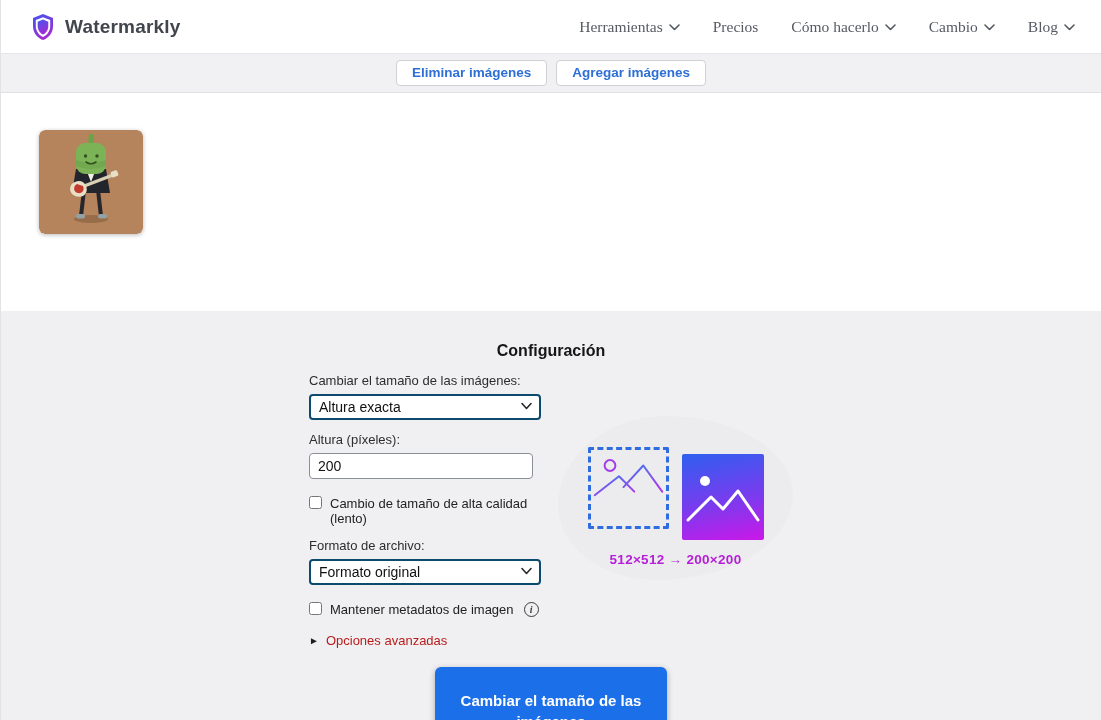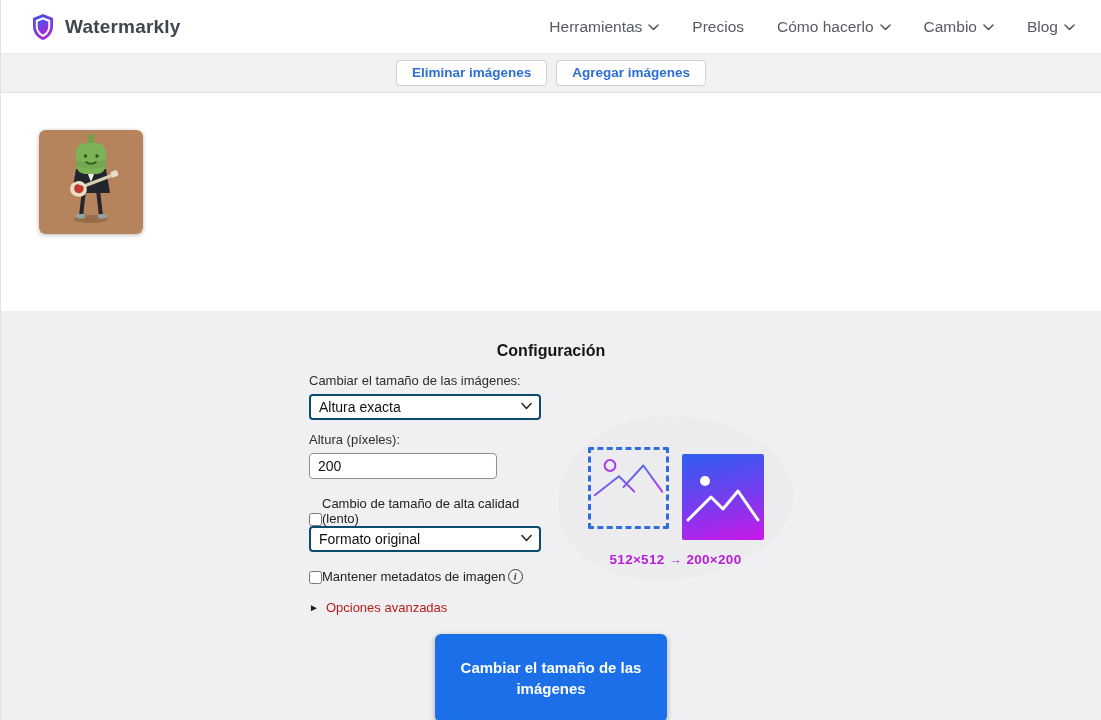--- a/index.html
+++ b/index.html
@@ -14,21 +14,21 @@
   .navbar {
     height:54px; background:#fff; border-bottom:1px solid #e7e7e9;
     display:flex; align-items:center; justify-content:space-between;
     padding:0 26px 0 30px;
   }
   .brand { display:flex; align-items:center; gap:10px;text-align:center; }
   .brand-name { font-size:19px; font-weight:600; color:#41454e; letter-spacing:.2px; }
   .nav { display:flex; align-items:center; gap:33px; }
   .nav-item {
     display:flex; align-items:center; gap:6px;
-    font-size:15.5px; color:#565b63; cursor:pointer; text-decoration:none;
+    font-size:15.5px; color:#565b63; cursor:pointer; text-decoration:none;font-family:Liberation Serif, serif;
   }
   .caret { display:inline-flex; margin-top:2px; }
 
   
   .toolbar {
     height:39px; background:#f1f1f3; border-bottom:1px solid #e0e0e2;
     display:flex; align-items:center; justify-content:center; gap:9px;
   }
   .tool-btn {
     background:#fff; border:1px solid #cfd1d5; border-radius:4px;
@@ -58,26 +58,26 @@
   .select-wrap { position:relative; width:232px; }
   .select-wrap select {
     width:100%; height:26px; appearance:none; -webkit-appearance:none;
     background:#fff; border:2px solid #0c4a6e; border-radius:4px;
     font-family:inherit; font-size:14px; color:#111; padding:0 24px 0 8px;
     cursor:pointer;
   }
   .select-caret { position:absolute; right:9px; top:8px; pointer-events:none; display:flex; }
 
   .text-input {
-    width:188px; height:26px; background:#fff; border:1px solid #8b8f96;
+    width:224px; height:26px; background:#fff; border:1px solid #8b8f96;
     border-radius:4px; font-family:inherit; font-size:14px; color:#111;
     padding:0 8px;
   }
 
-  .check-row { display:flex; align-items:flex-end; margin-top:17px; font-size:13px; color:#222; }
+  .check-row { display:flex; align-items:flex-start; gap:8px; margin-top:17px; font-size:13px; color:#222; }
   .check-row input { width:13px; height:13px; margin:0; cursor:pointer; }
   .check-row label { cursor:default; }
   .info-icon {
     width:15px; height:15px; border:1px solid #3c3c3c; border-radius:50%;
     display:inline-flex; align-items:center; justify-content:center;
     font-family:"Liberation Serif",serif; font-style:italic; font-weight:700;
     font-size:10px; color:#3c3c3c; margin-left:2px; cursor:pointer;
   }
 
   .advanced { display:flex; align-items:center; gap:7px; margin-top:16px; cursor:pointer; }
@@ -230,20 +230,21 @@
       </div>
 
       <div class="field-label">Altura (píxeles):</div>
       <input class="text-input" type="text" value="200" style="">
 
       <div class="check-row">
         <input type="checkbox" id="hq" style="">
         <label for="hq">Cambio de tamaño de alta calidad (lento)</label>
       </div>
 
+      <div class="field-label">Formato de archivo:</div>
       <div class="select-wrap">
         <select>
           <option>Formato original</option>
         </select>
         <span class="select-caret">
             <svg width="11" height="8" viewBox="0 0 11 8">
               <polyline points="1,1.5 5.5,6.5 10,1.5" fill="none" stroke="#2b2b2b" stroke-width="1.6" stroke-linecap="round" stroke-linejoin="round"></polyline>
             </svg>
           </span>
       </div>

